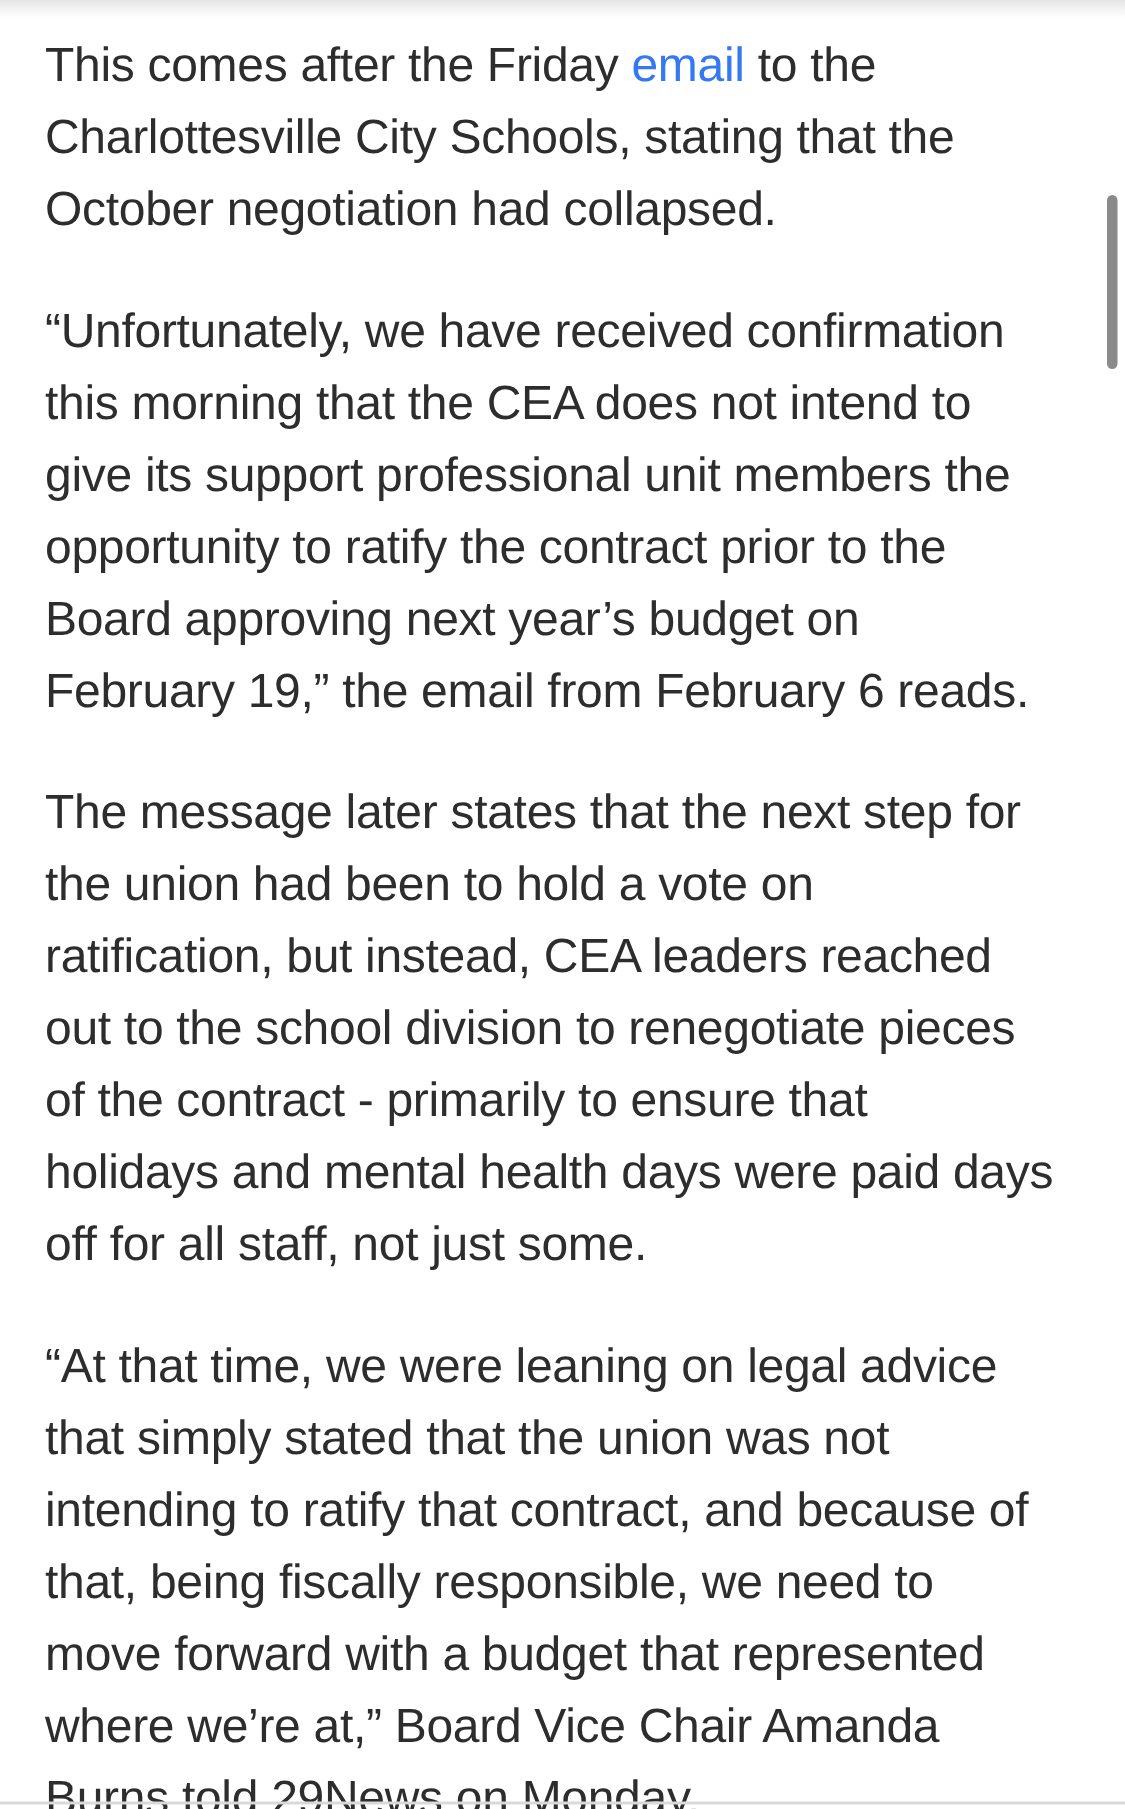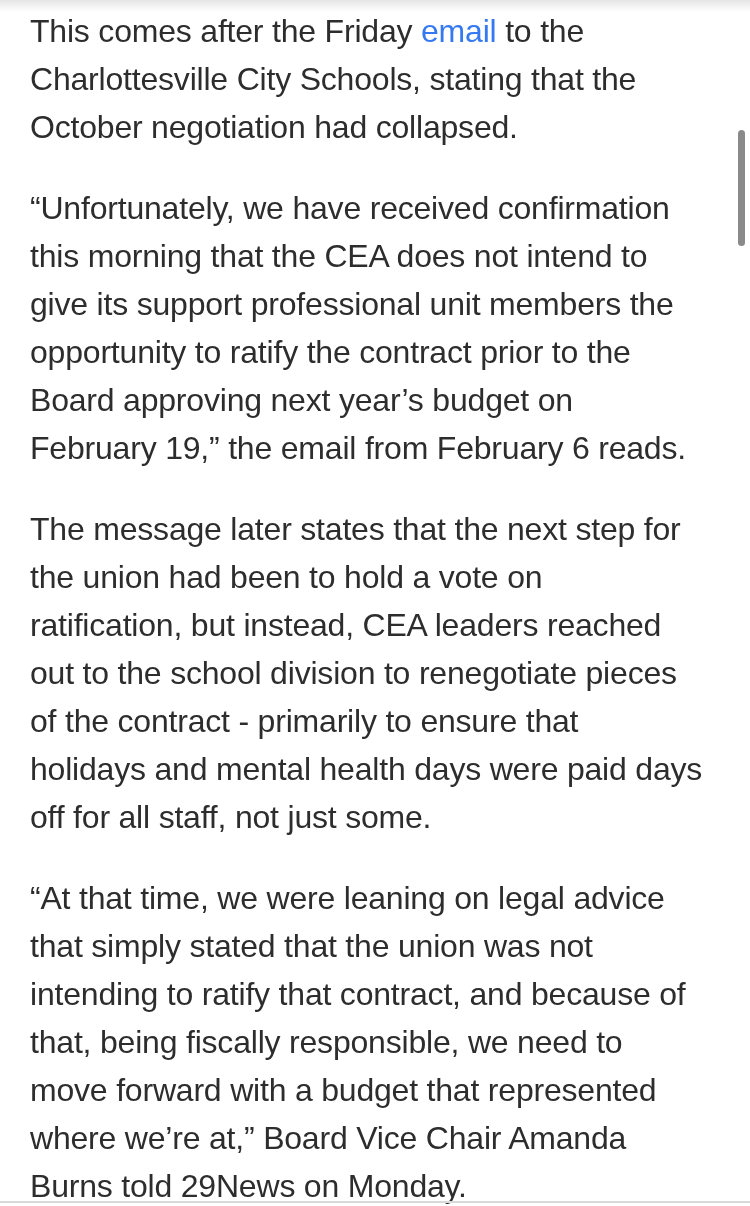--- a/index.html
+++ b/index.html
@@ -24,21 +24,21 @@
   .article-body {
     box-sizing: border-box;
     width: 750px;
     padding: 7px 10px 0 30px;
     font-size: 32px;
     line-height: 48px;
     letter-spacing: -0.2px;
     color: #2d2d2d;
   }
   .article-paragraph {
-    margin: 0 0 33px 0;
+    margin: 12px 0 33px 0;
     white-space: pre-line;
   }
   .inline-link {
     color: #3579f2;
     text-decoration: none;
     cursor: pointer;
   }
   .scrollbar-thumb {
     position: absolute;
     top: 130px;

